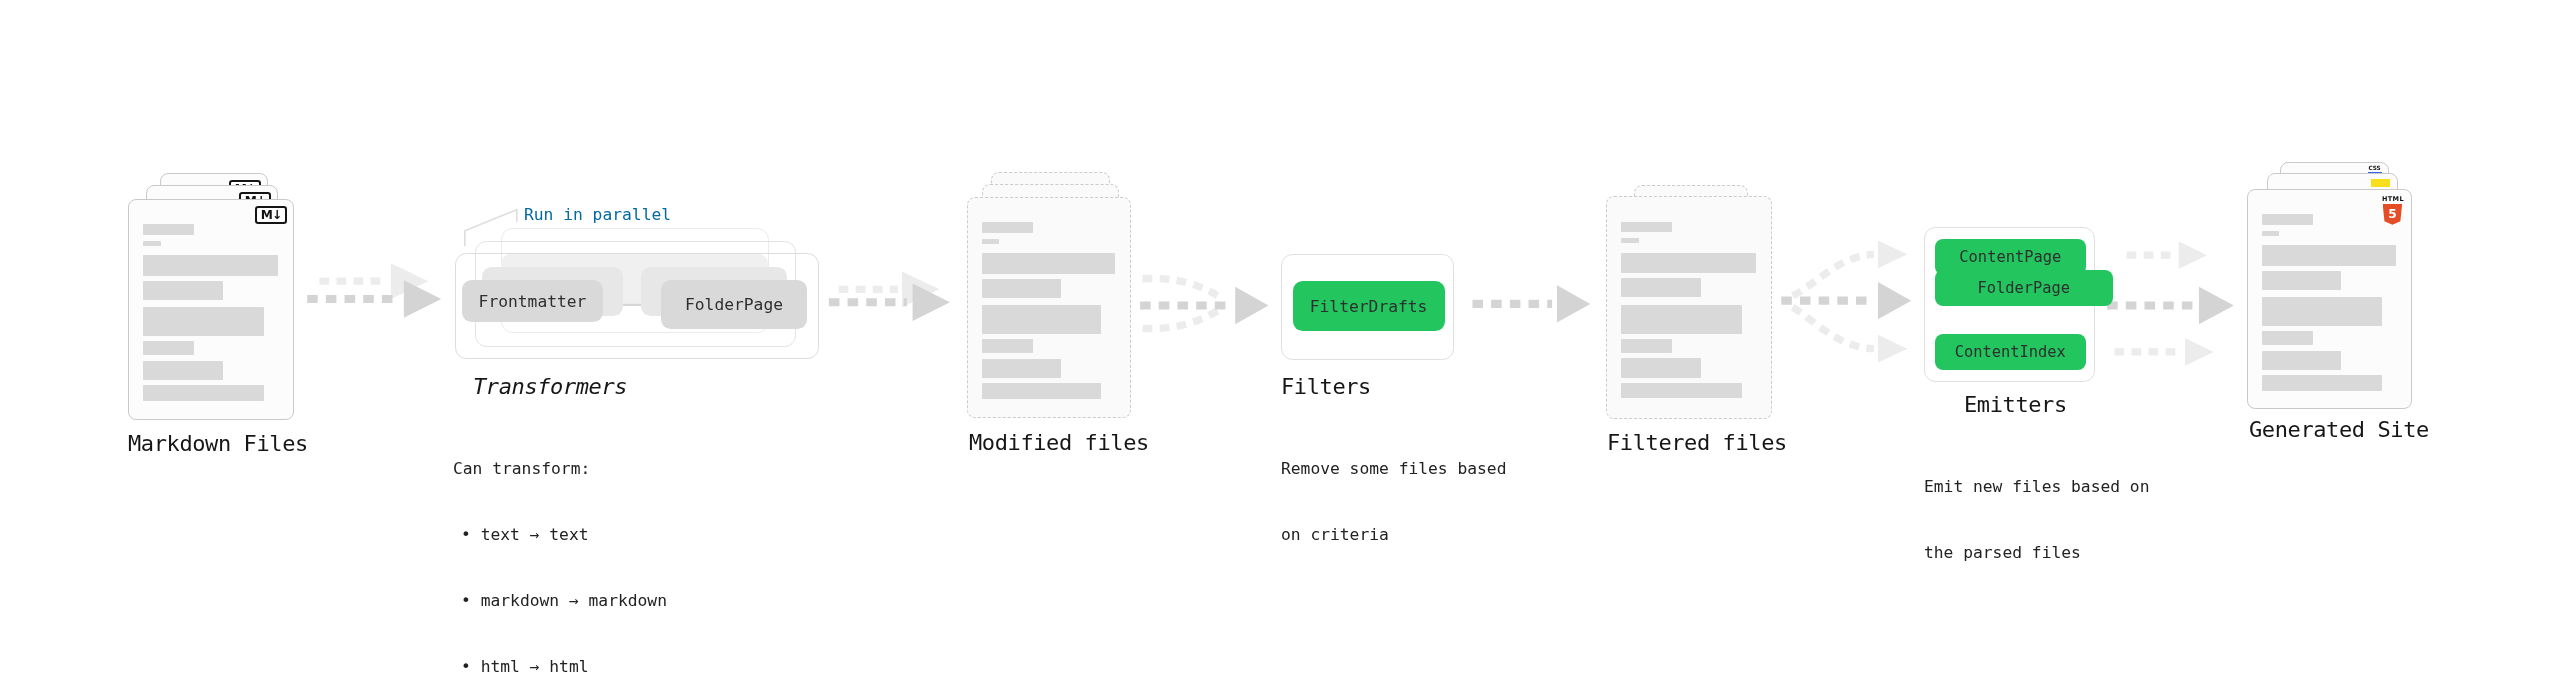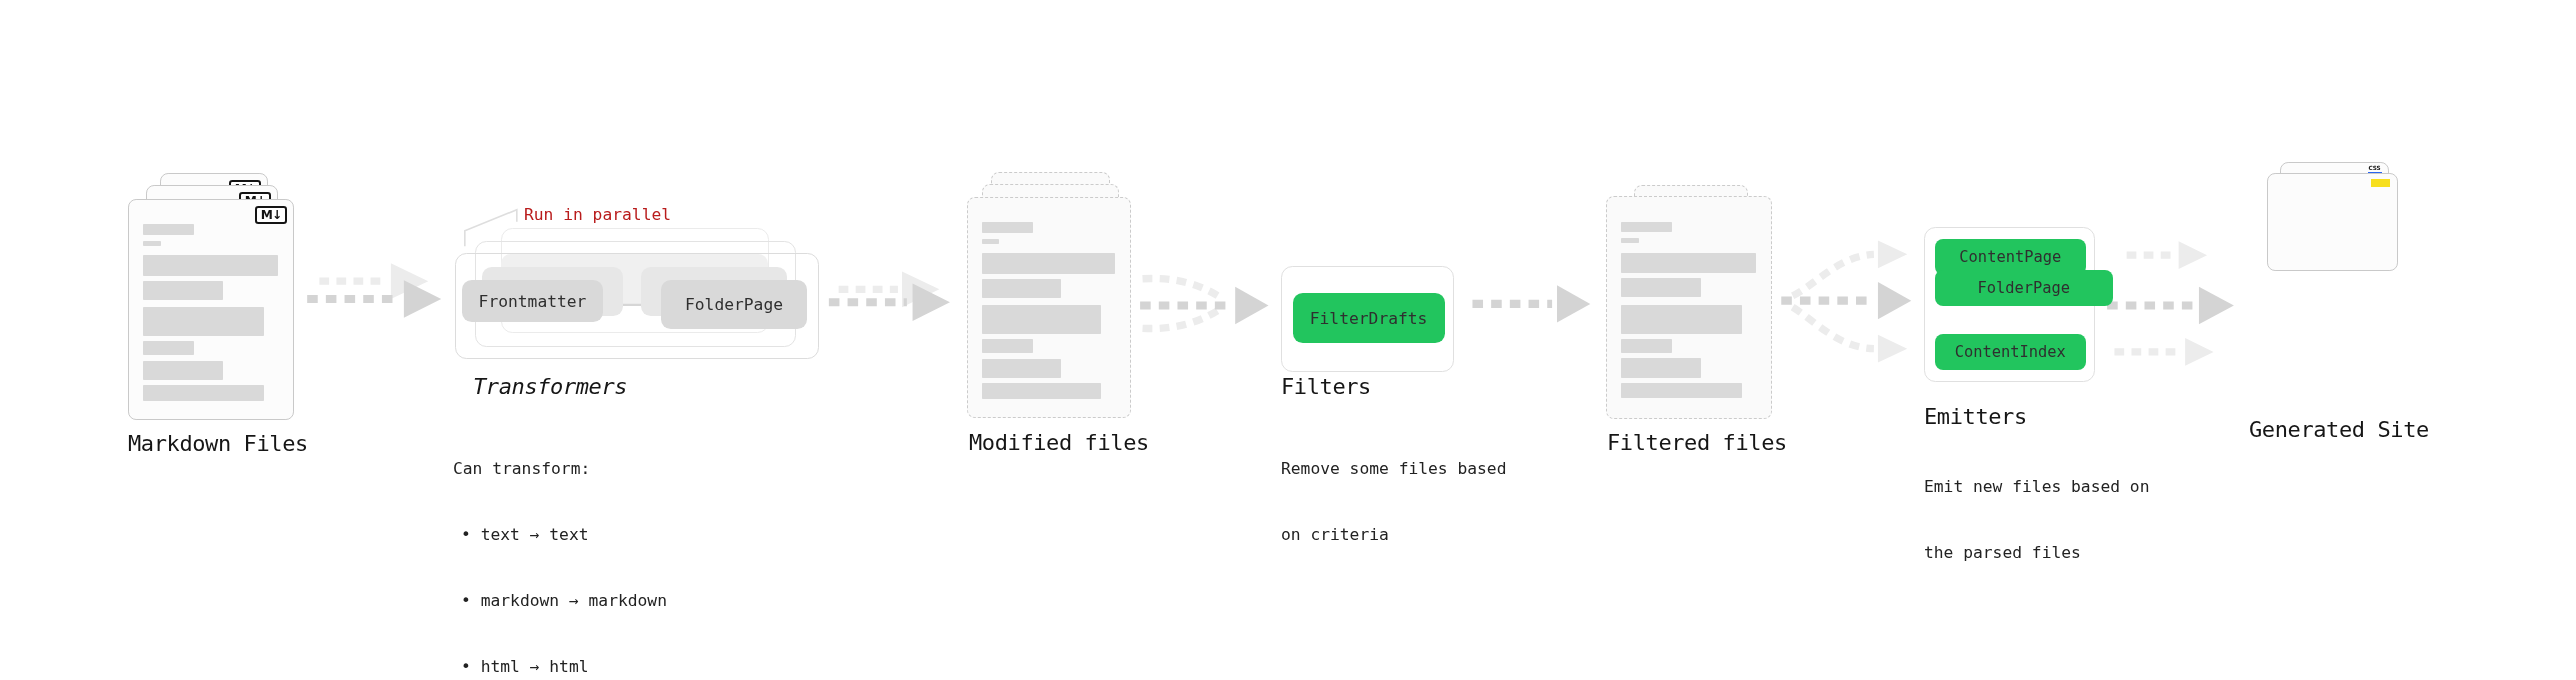--- a/index.html
+++ b/index.html
@@ -31,21 +31,21 @@
          font-size:16.3px;color:#2f2f2f;}
   
   .pillbox{position:absolute;border:1.6px solid #e0e0e0;border-radius:11.4px;background:#fff;box-sizing:border-box;}
   .pill{position:absolute;border-radius:9.8px;background:#22c55e;display:flex;align-items:center;justify-content:center;
         font-size:16.3px;color:#2f2f2f;}
   .pill.small{border-radius:8.1px;font-size:15.4px;}
   
   .stage-title{position:absolute;font-size:22px;line-height:23px;color:#161616;letter-spacing:-0.4px;white-space:pre;}
   .stage-desc{position:absolute;font-size:16.3px;line-height:22px;color:#222;white-space:pre;}
   .stage-desc .bullet{padding-left:8.1px;}
-  .annotation{position:absolute;font-size:16.3px;color:#b91c1c;white-space:pre;}
+  .annotation{position:absolute;font-size:16.3px;color:#0369a1;white-space:pre;}
   
   svg.flow{position:absolute;left:0;top:0;pointer-events:none;}
   .dashD{stroke:#d4d4d4;stroke-width:10;stroke-dasharray:13 10;fill:none;}
   .dashL{stroke:#ececec;stroke-width:9;stroke-dasharray:12 9;fill:none;}
   .fillD{fill:#d4d4d4;}
   .fillL{fill:#ececec;}
   .thinA{stroke-width:2.5;fill:none;}
   .connector{stroke:#dedede;stroke-width:2;fill:none;}
 </style>
 </head>
@@ -163,21 +163,21 @@
         <div class="bar" style="width:59%;height:19.5px;margin-top:4.9px"></div>
         <div class="bar" style="width:89%;height:29px;margin-top:7.3px"></div>
         <div class="bar" style="width:38%;height:14px;margin-top:4.9px"></div>
         <div class="bar" style="width:59%;height:19.5px;margin-top:5.7px"></div>
         <div class="bar" style="width:89%;height:15.4px;margin-top:4.9px"></div>
       </div>
     </div>
   </div>
   <div class="stage-title" style="left:969px;top:431px;">Modified files</div>
 
-  <div class="pillbox" style="left:1281px;top:266px;width:173px;height:106px;">
+  <div class="pillbox" style="left:1281px;top:254px;width:173px;height:106px;">
     <div class="pill" style="left:10.6px;top:26px;width:152px;height:50px;">FilterDrafts</div>
   </div>
   <div class="stage-title" style="left:1281px;top:375px;">Filters</div>
   <div class="stage-desc" style="left:1281px;top:414px;">
     <div>Remove some files based</div>
     <div>on criteria</div>
   </div>
 
   <div style="position:absolute;left:1606px;top:185px;width:171px;height:244px;">
     <div class="doc dashed" style="left:28px;top:0;width:114px;height:81px;"></div>
@@ -194,33 +194,51 @@
       </div>
     </div>
   </div>
   <div class="stage-title" style="left:1607px;top:431px;">Filtered files</div>
 
   <div class="pillbox" style="left:1924px;top:227px;width:171px;height:155px;">
     <div class="pill small" style="left:9.8px;top:10.6px;width:151px;height:36px;">ContentPage</div>
     <div class="pill small" style="left:9.8px;top:42px;width:178px;height:36px;">FolderPage</div>
     <div class="pill small" style="left:9.8px;top:106px;width:151px;height:36px;">ContentIndex</div>
   </div>
-  <div class="stage-title" style="left:1924px;top:393px;margin-top:12px;">Emitters</div>
+  <div class="stage-title" style="left:1964px;top:393px;">Emitters</div>
   <div class="stage-desc" style="left:1924px;top:432px;">
     <div>Emit new files based on</div>
     <div>the parsed files</div>
   </div>
 
   <div style="position:absolute;left:2247px;top:162px;width:176px;height:249px;">
     <div class="doc" style="left:33px;top:0;width:109px;height:98px;">
       <div class="css-icon">
         <span>CSS</span>
         <div class="css-bar"></div>
       </div>
     </div>
     <div class="doc" style="left:19.5px;top:11.4px;width:131px;height:98px;">
       <div class="js-icon"></div>
     </div>
+    <div class="doc" style="left:0;top:27px;width:165px;height:220px;">
+      <div class="html5-icon">
+        <div class="html5-word">HTML</div>
+        <div class="html5-shield">
+            <span>5</span>
+          </div>
+      </div>
+      <div class="bars">
+        <div class="bar" style="width:38%;height:10.6px"></div>
+        <div class="bar" style="width:13%;height:4.9px;margin-top:5.7px"></div>
+        <div class="bar" style="width:100%;height:20.3px;margin-top:9.8px"></div>
+        <div class="bar" style="width:59%;height:19.5px;margin-top:4.9px"></div>
+        <div class="bar" style="width:89%;height:29px;margin-top:7.3px"></div>
+        <div class="bar" style="width:38%;height:14px;margin-top:4.9px"></div>
+        <div class="bar" style="width:59%;height:19.5px;margin-top:5.7px"></div>
+        <div class="bar" style="width:89%;height:15.4px;margin-top:4.9px"></div>
+      </div>
+    </div>
   </div>
   <div class="stage-title" style="left:2249px;top:418px;">Generated Site</div>
 
 </div>
 
 
 </body></html>

